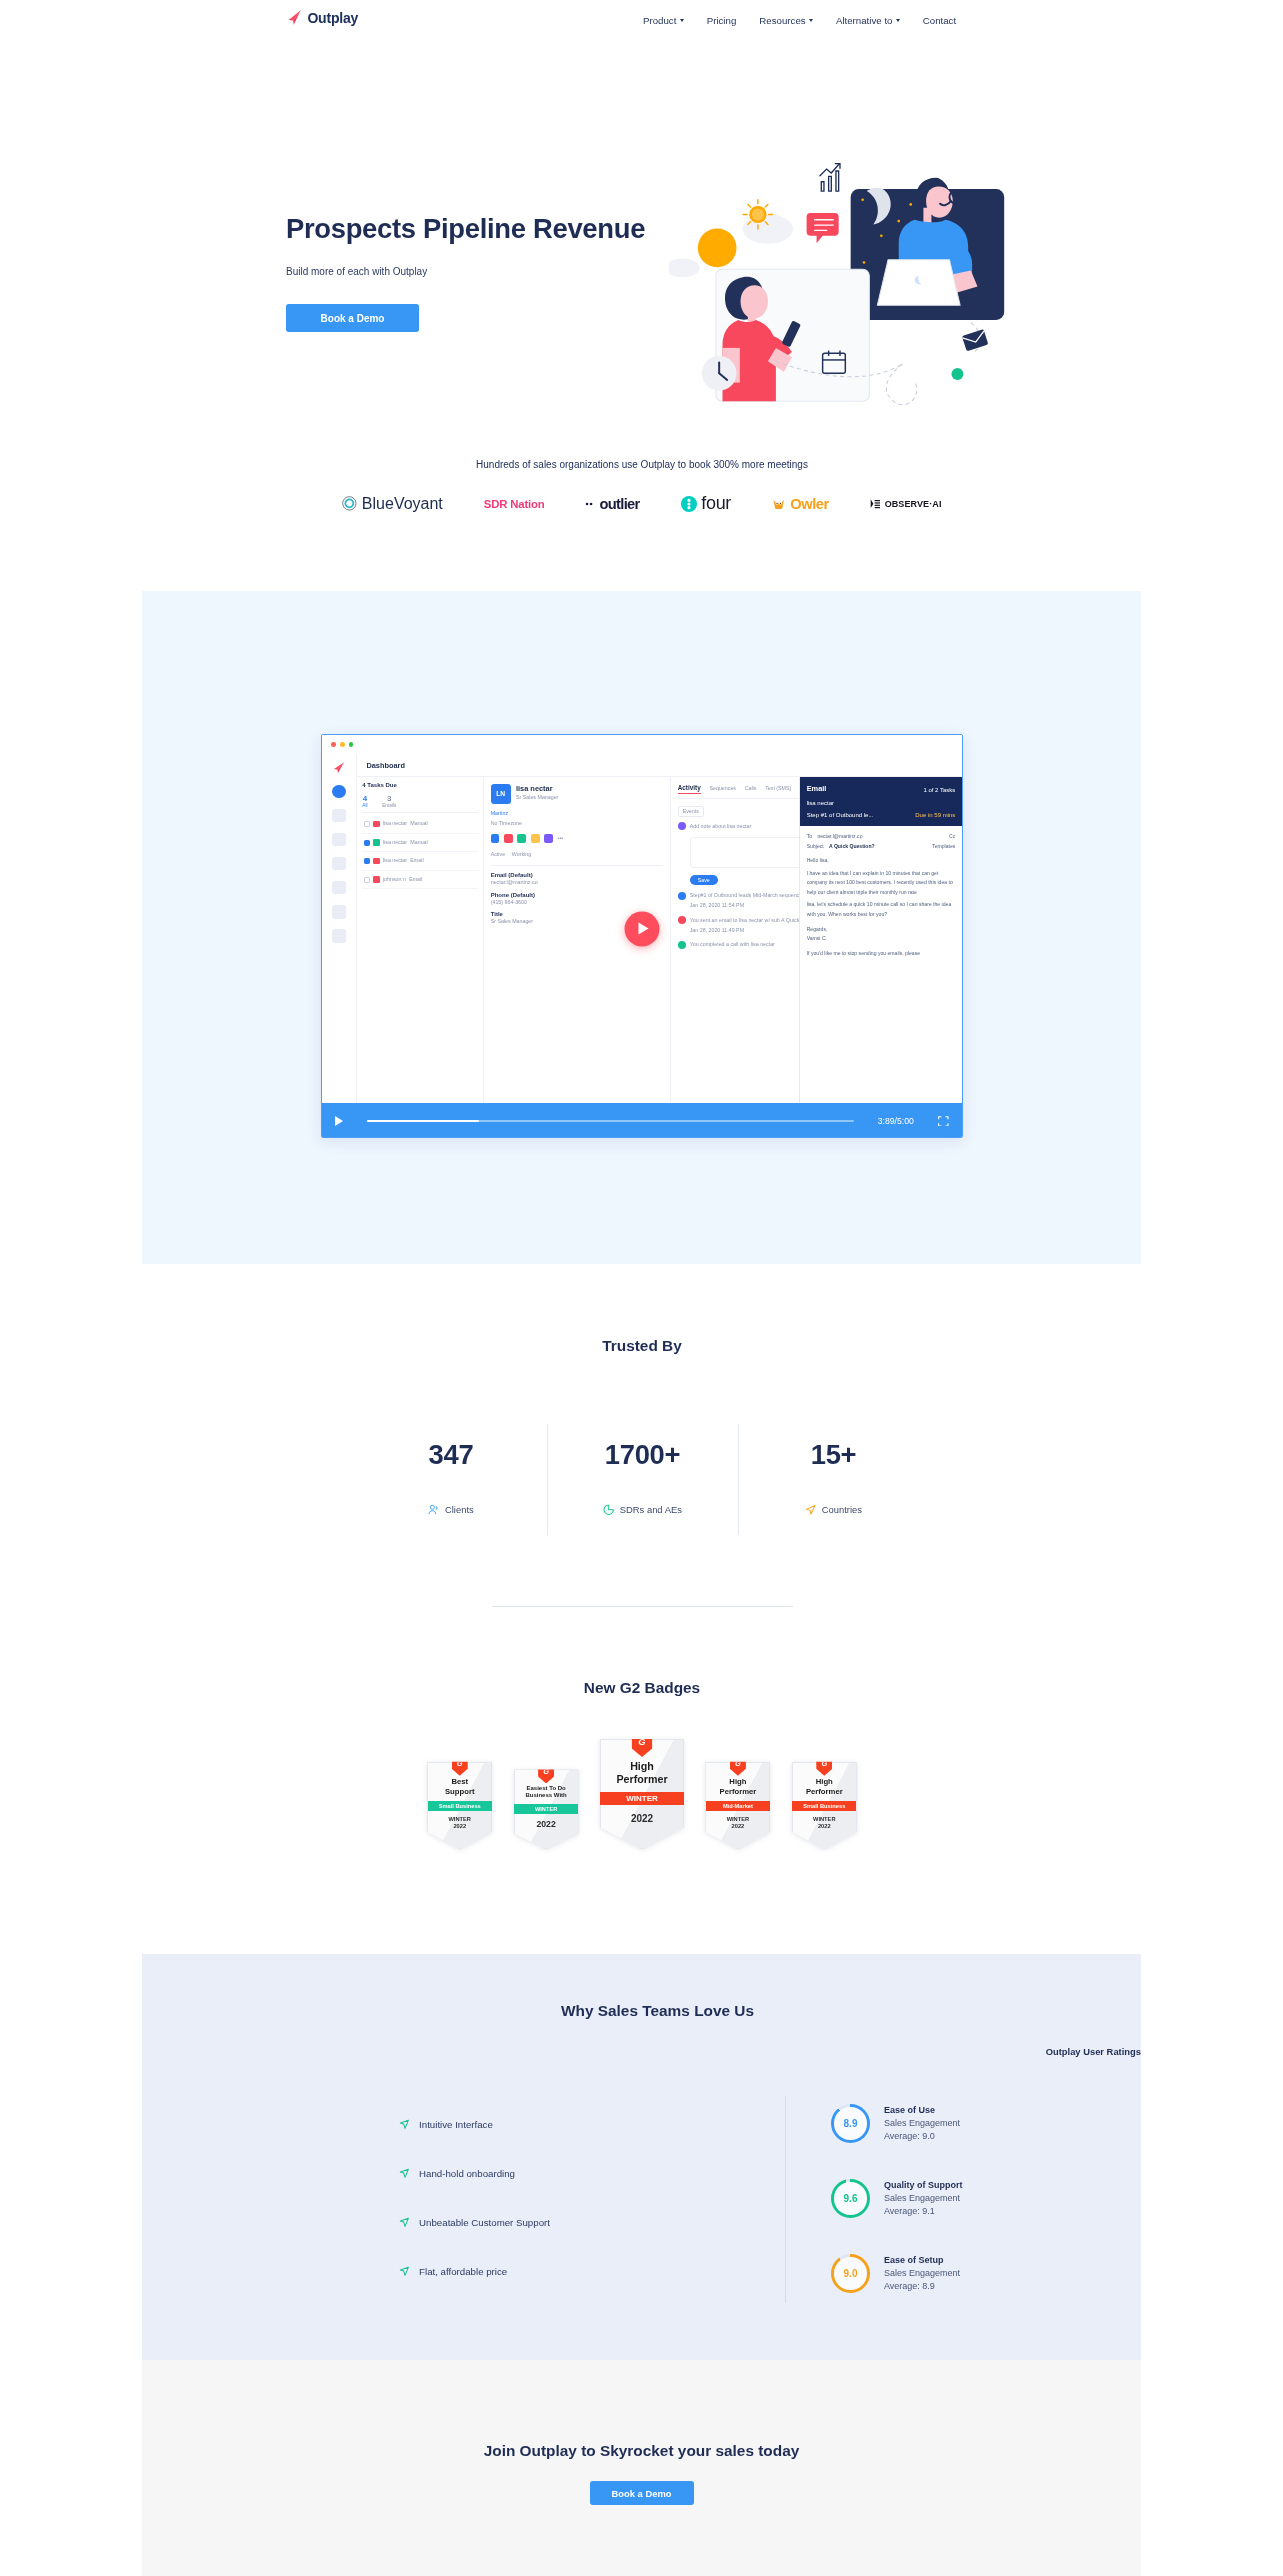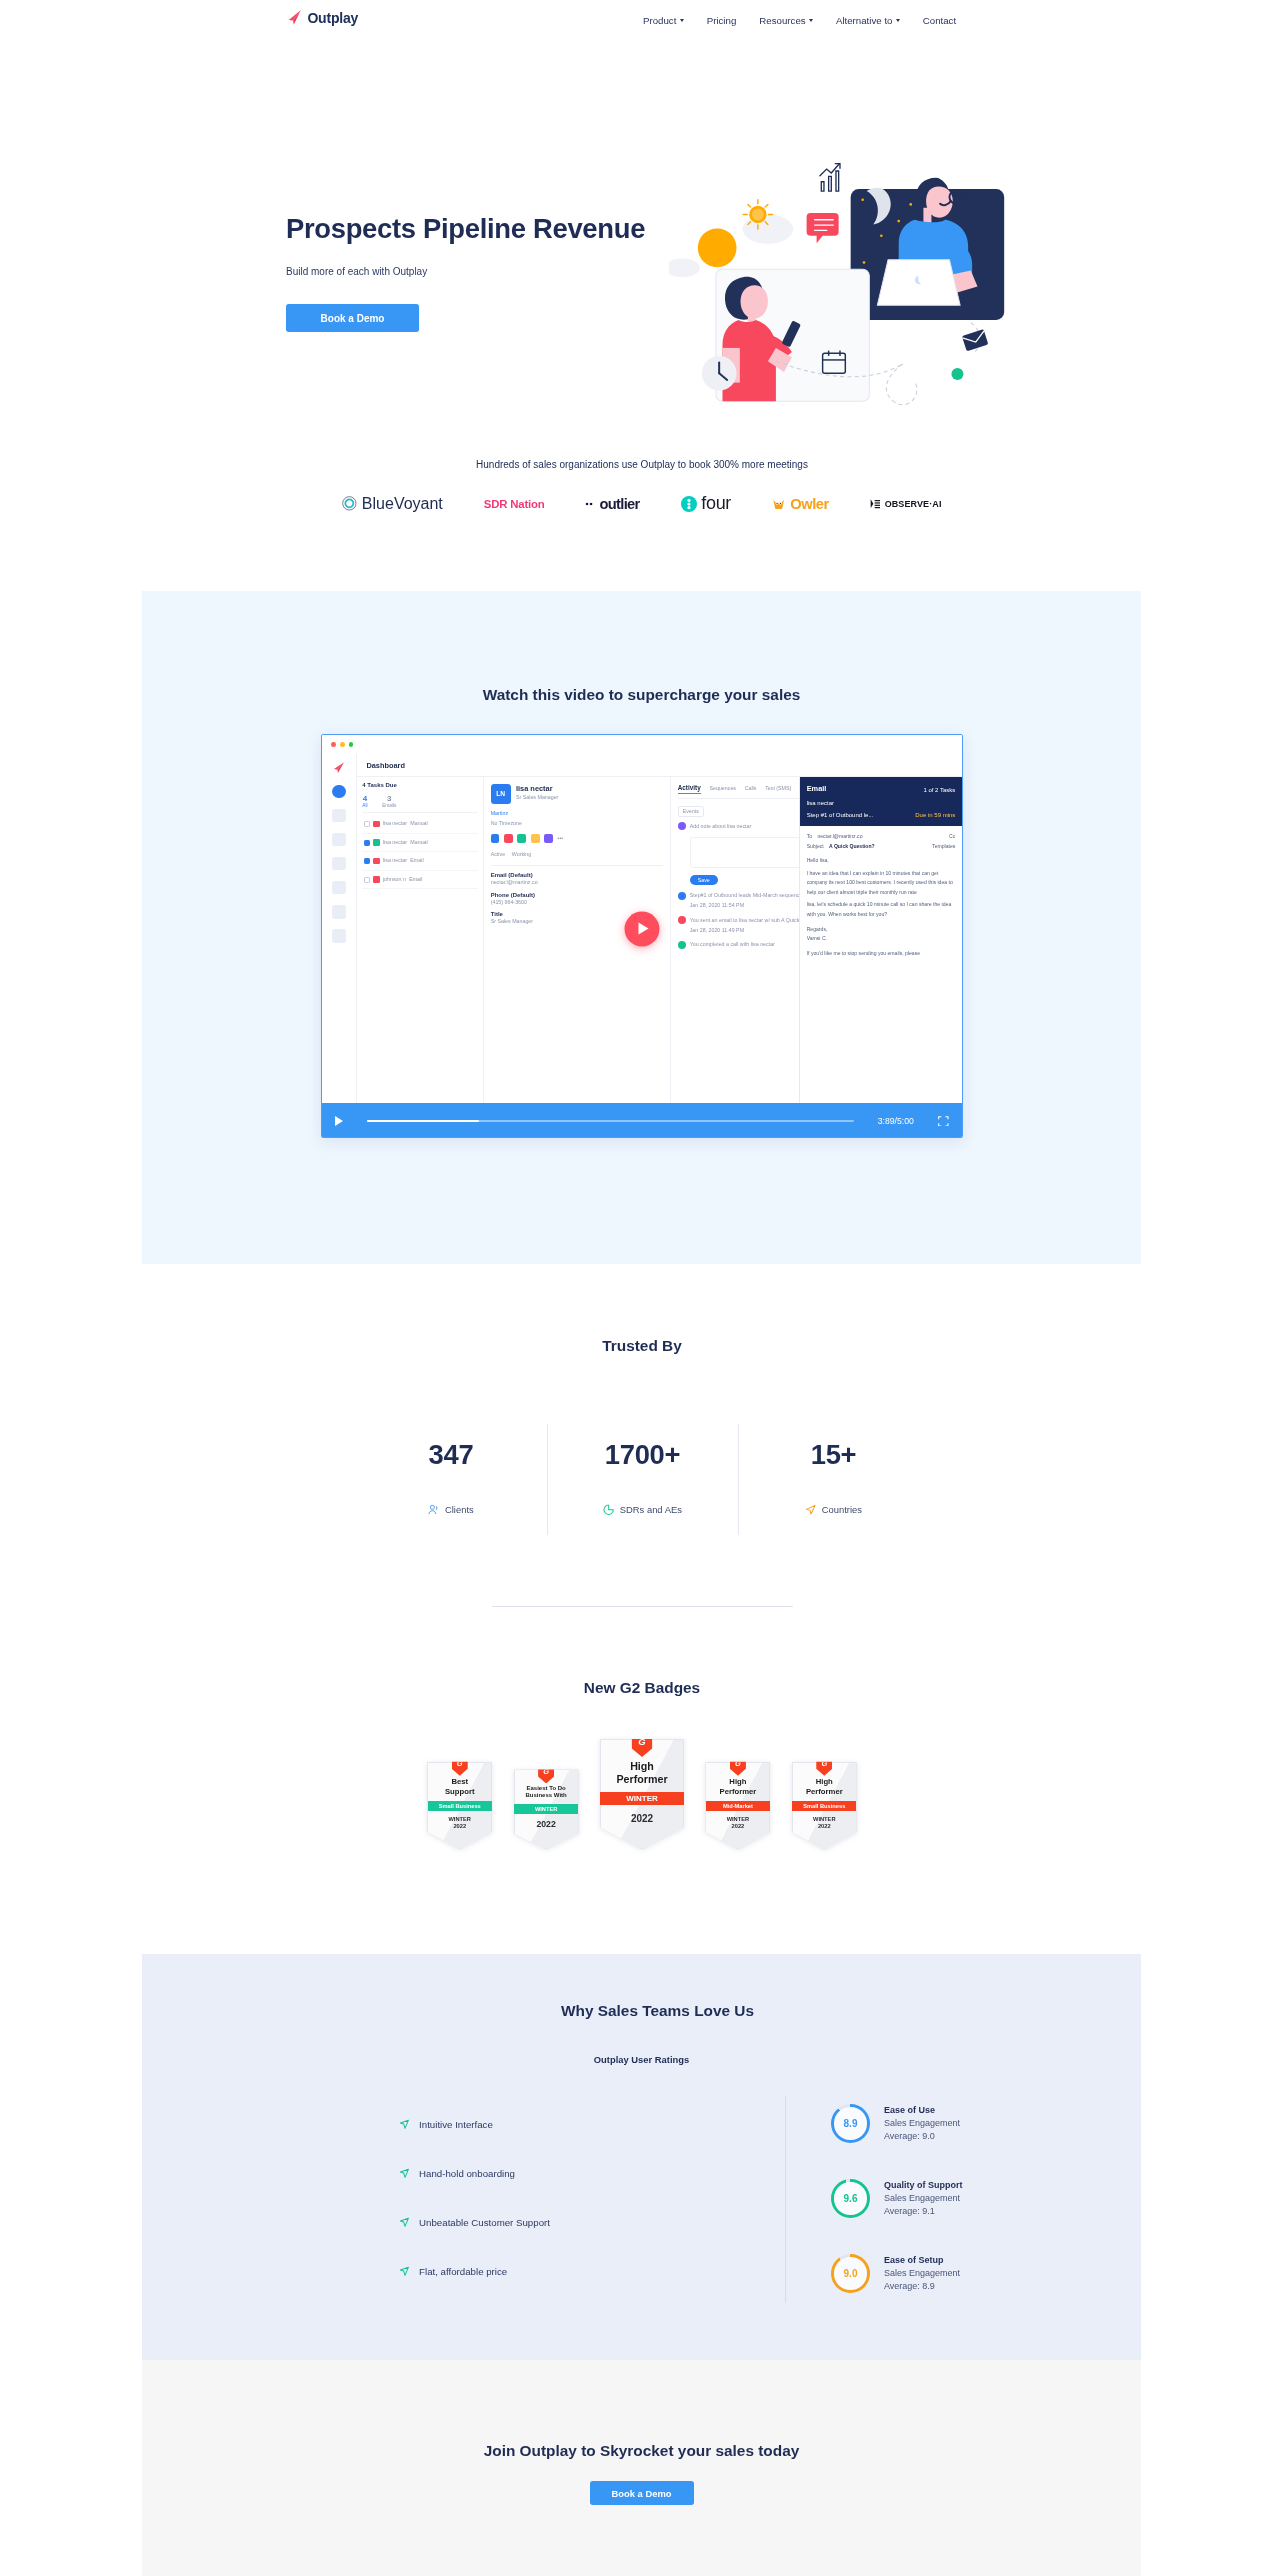--- a/index.html
+++ b/index.html
@@ -93,21 +93,21 @@
   .b-title.sm{font-size:6px}
   .b-ribbon{height:10px;line-height:10px;color:#fff;font-size:5.7px;font-weight:700;margin:0 -4.7px;position:relative}
   .badge.big .b-ribbon{height:13.4px;line-height:13.4px;font-size:8px;margin:0 -6px}
   .b-foot{font-size:5.7px;font-weight:700;color:#2b2b2b;line-height:1.35;margin-top:4.7px}
   .badge.big .b-foot{font-size:10px;margin-top:6.7px}
   .b-foot .yr{display:block}
 
   
   .why{position:absolute;left:142px;top:1954px;width:999px;height:406px;background:#eaeef8}
   .why-title{position:absolute;left:16px;top:48px;width:100%;text-align:center;font-size:15.4px;font-weight:700;color:#1f2d55}
-  .why-sub{position:absolute;left:0;top:100px;width:100%;text-align:center;font-size:9.4px;font-weight:700;color:#1f2d55}
+  .why-sub{position:absolute;left:0;top:92px;width:100%;text-align:right;font-size:9.4px;font-weight:700;color:#1f2d55}
   .why-left{position:absolute;left:257px;top:146px;width:281px}
   .feat{display:flex;align-items:center;gap:9.4px;height:49px;font-size:9.7px;color:#2b3a63}
   .why-sep{position:absolute;left:643px;top:142px;width:0.7px;height:207px;background:#d5dcec}
   .why-right{position:absolute;left:689px;top:132px;width:281px}
   .rate{display:flex;align-items:center;gap:14px;height:75px}
   .ring{position:relative;width:39px;height:39px;flex:0 0 39px;border-radius:50%;display:flex;align-items:center;justify-content:center;font-size:10px;font-weight:700}
   .ring::after{content:"";position:absolute;inset:3.3px;border-radius:50%;background:#f9fbfe}
   .ring span{position:relative;z-index:2}
   .rate-txt{line-height:1.48}
   .rate-h{font-size:9px;font-weight:700;color:#1f2d55}
@@ -301,21 +301,20 @@
             <rect x="7" y="6.5" width="8" height="1.8"></rect>
             <rect x="7" y="10" width="8" height="1.8"></rect>
             <rect x="7" y="13.5" width="8" height="1.8"></rect>
           </g>
         </svg>
       <span class="lg-observe">OBSERVE·AI</span>
     </div>
   </div>
 
   <section class="video-sec">
-    <h2 class="video-head">Watch this video to supercharge your sales</h2>
     <div class="player">
       <div class="pl-bar">
         <i class="dot" style="background:#ff5f57"></i>
         <i class="dot" style="background:#febc2e"></i>
         <i class="dot" style="background:#28c840"></i>
       </div>
       <div class="pl-body">
         <div class="dash-rail">
           <svg width="13.4" height="13.4" viewBox="0 0 20 20">
               <path d="M18 2 3 12l5 1z" fill="#f8485e"></path>

